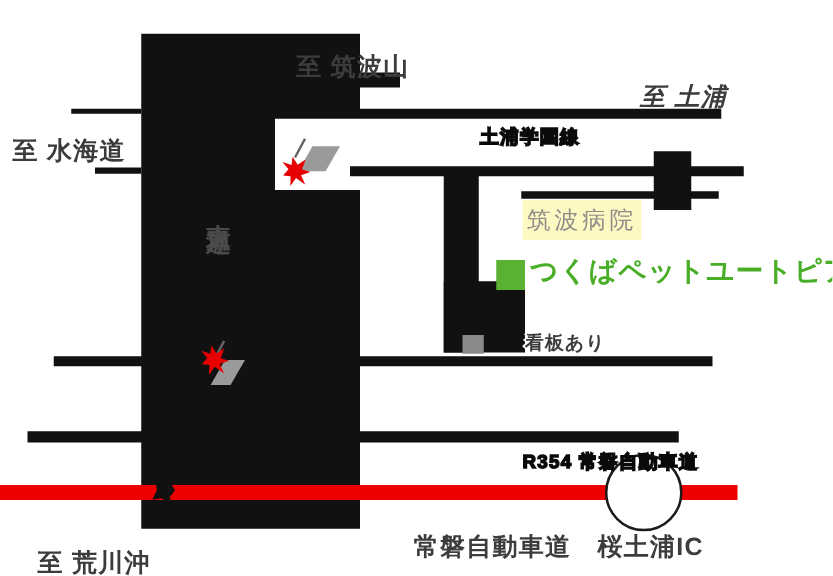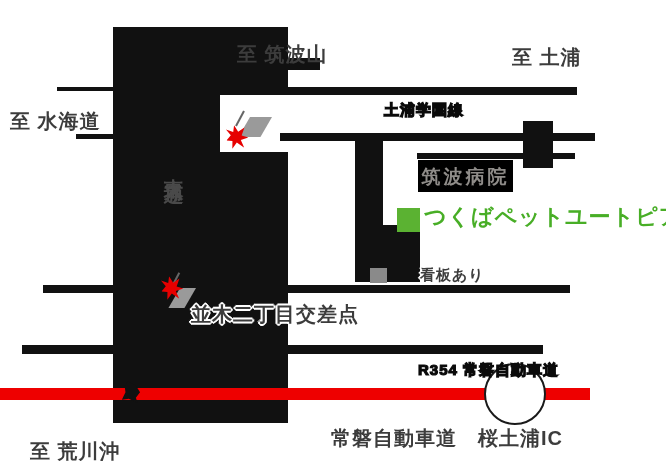--- a/index.html
+++ b/index.html
@@ -14,21 +14,21 @@
   .heavy{font-size:15px;color:#0a0a0a;letter-spacing:1px;margin-top:40px;-webkit-text-stroke:1.2px #0a0a0a;}
   .vertical{writing-mode:vertical-rl;text-orientation:upright;color:#4a4a4a;letter-spacing:2px;}
   .green-text{color:#48ae26;font-size:22px;letter-spacing:1px;}
   .para{background:#9a9a9a;transform:skewX(-30deg);transform-origin:top left;}
   .signal{
     background:#e60000;
     clip-path:polygon(48% 0%,60% 30%,92% 18%,72% 48%,100% 62%,64% 66%,72% 100%,44% 72%,18% 94%,26% 62%,0% 55%,24% 38%,8% 10%,38% 26%);
     transform:rotate(-12deg);
   }
   .tick{background:#666;width:2px;transform:rotate(28deg);}
-  .hospital{background:#000000;color:#8f8c89;font-weight:bold;font-size:19px;letter-spacing:3px;
+  .hospital{background:#fef9c3;color:#8f8c89;font-weight:normal;font-size:19px;letter-spacing:3px;
     display:flex;align-items:center;justify-content:center;line-height:1;text-align:center;}
   .circle{background:#ffffff;border:2px solid #1a1a1a;border-radius:50%;}
   .blob{background:#111;clip-path:polygon(20% 0%,70% 15%,100% 45%,80% 75%,95% 100%,40% 85%,0% 95%,15% 55%,5% 25%);transform:rotate(8deg);}
 </style>
 </head>
 <body>
 
 <div id="map">
 
   <div class="abs road" style="left:113px;top:27px;width:175px;height:396px;z-index:1;"></div>
@@ -62,22 +62,21 @@
 
   <div class="abs hospital" style="left:418px;top:160px;width:95px;height:32px;z-index:6;">
     <span>筑波病院</span>
   </div>
   <div class="abs" style="left:397px;top:208px;width:23px;height:24px;background:#5bb232;z-index:6;"></div>
   <div class="abs" style="left:370px;top:268px;width:17px;height:15px;background:#8a8a8a;z-index:6;"></div>
 
   <div class="lbl" style="left:237px;top:4px;z-index:8;margin-top:40px;">至 筑波山</div>
   <div class="lbl" style="left:10px;top:72px;z-index:8;margin-top:39px;">至 水海道</div>
   <div class="lbl heavy" style="left:384px;top:62px;z-index:8;">土浦学園線</div>
-  <div class="lbl" style="left:512px;top:47px;z-index:8;">至 土浦</div>
+  <div class="lbl" style="left:512px;top:68px;z-index:8;font-style:italic;">至 土浦</div>
   <div class="lbl vertical" style="left:164px;top:163px;height:90px;z-index:8;">東大通り</div>
   <div class="lbl green-text" style="left:424px;top:206px;z-index:8;">つくばペットユートピア</div>
   <div class="lbl halo" style="left:388px;top:267px;font-size:15px;z-index:8;padding-left:32px;">看板あり</div>
-  <div class="lbl halo" style="left:191px;top:304px;z-index:8;">並木二丁目交差点</div>
   <div class="lbl heavy" style="left:418px;top:322px;z-index:8;">R354 常磐自動車道</div>
   <div class="lbl" style="left:331px;top:428px;z-index:8;">常磐自動車道　桜土浦IC</div>
   <div class="lbl" style="left:30px;top:441px;z-index:8;">至 荒川沖</div>
 
 </div>
 
 </body></html>

